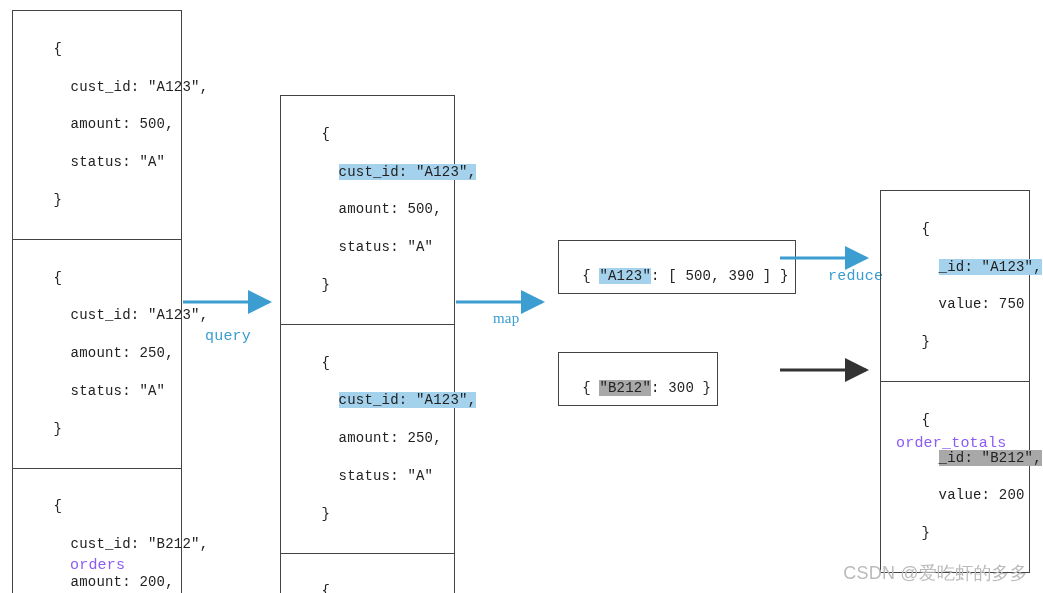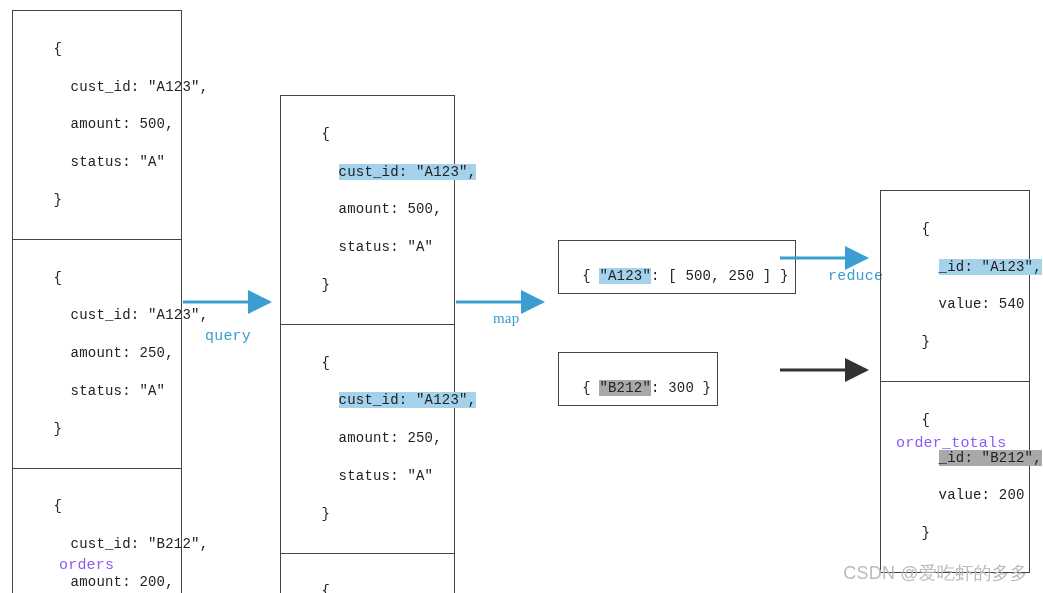--- a/index.html
+++ b/index.html
@@ -77,21 +77,21 @@
   </div>
   <div class="cell">
     <span>{</span><br>
     <span>  cust_id: "B212",</span><br>
     <span>  amount: 200,</span><br>
     <br>
     
   </div>
 
 </div>
-<div class="label" style="left:59px; top:557px;">orders</div>
+<div class="label" style="left:70px; top:557px;">orders</div>
 
 <div class="arrow" style="left:183px; top:290px;">
   <svg width="95" height="24">
       <defs>
         <marker id="ah1" markerWidth="8" markerHeight="8" refX="7" refY="4" orient="auto">
           <path d="M0,0 L8,4 L0,8 Z" fill="#3b9dd0"></path>
         </marker>
       </defs>
       <line x1="0" y1="12" x2="86" y2="12" stroke="#3b9dd0" stroke-width="3" marker-end="url(#ah1)"></line>
     </svg>
@@ -128,21 +128,21 @@
         <marker id="ah2" markerWidth="8" markerHeight="8" refX="7" refY="4" orient="auto">
           <path d="M0,0 L8,4 L0,8 Z" fill="#3b9dd0"></path>
         </marker>
       </defs>
       <line x1="0" y1="12" x2="86" y2="12" stroke="#3b9dd0" stroke-width="3" marker-end="url(#ah2)"></line>
     </svg>
 </div>
 <div class="stage-label" style="left:493px; top:310px;font-family:Liberation Serif, serif;">map</div>
 
 <div class="mapbox" style="left:558px; top:240px;">
-  <span>{ </span><span class="hl-blue">"A123"</span><span>: [ 500, 250 ] }</span>
+  <span>{ </span><span class="hl-blue">"A123"</span><span>: [ 500, 390 ] }</span>
 </div>
 <div class="mapbox" style="left:558px; top:352px;">
   <span>{ </span><span class="hl-gray">"B212"</span><span>: 300 }</span>
 </div>
 
 <div class="arrow" style="left:780px; top:246px;">
   <svg width="95" height="24">
       <defs>
         <marker id="ah3" markerWidth="8" markerHeight="8" refX="7" refY="4" orient="auto">
           <path d="M0,0 L8,4 L0,8 Z" fill="#3b9dd0"></path>
@@ -161,21 +161,21 @@
         </marker>
       </defs>
       <line x1="0" y1="12" x2="86" y2="12" stroke="#333" stroke-width="3" marker-end="url(#ah4)"></line>
     </svg>
 </div>
 
 <div class="col" style="left:880px; top:190px; width:150px;">
   <div class="cell">
     <span>{</span><br>
     <span>  </span><span class="hl-blue">_id: "A123",</span><br>
-    <span>  value: 540</span><br>
+    <span>  value: 750</span><br>
     <span>}</span>
   </div>
   <div class="cell">
     <span>{</span><br>
     <span>  </span><span class="hl-gray">_id: "B212",</span><br>
     <span>  value: 200</span><br>
     <span>}</span>
   </div>
 </div>
 <div class="label" style="left:896px; top:435px;">order_totals</div>

